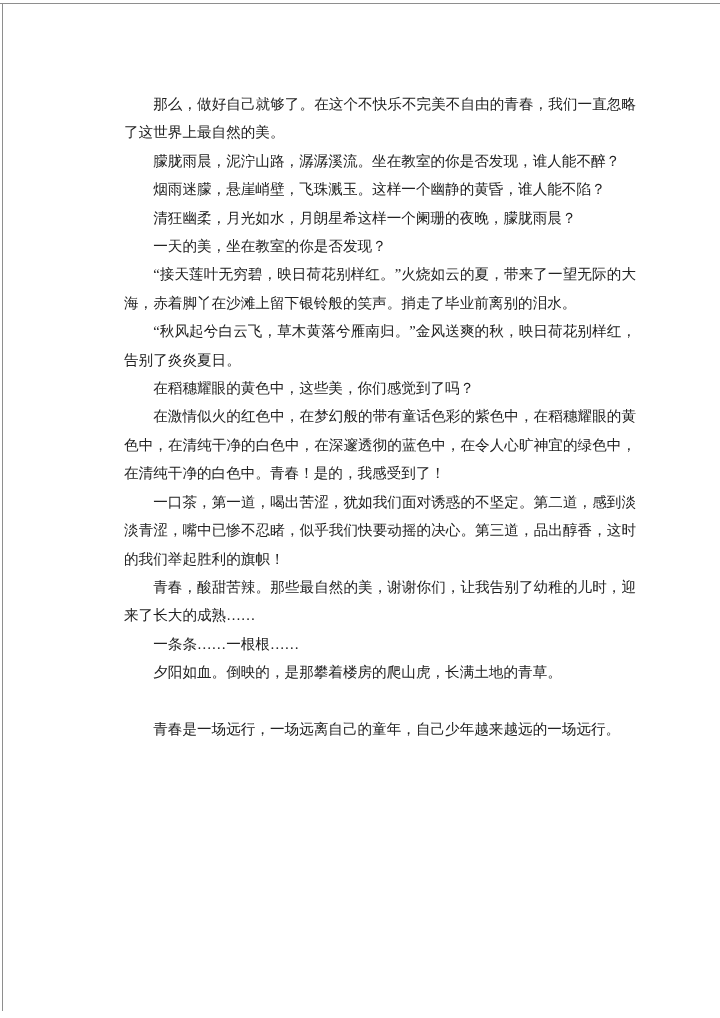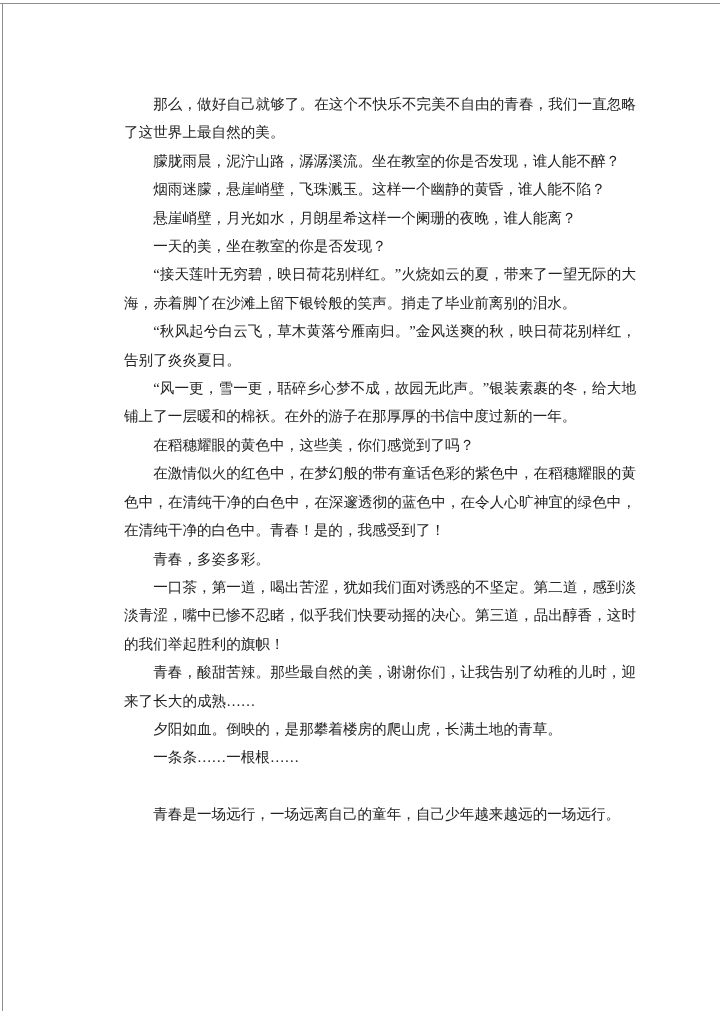--- a/index.html
+++ b/index.html
@@ -46,28 +46,26 @@
 </head>
 <body>
 
 <div class="page" style="background: rgb(255, 255, 255);">
   <div class="border-top" style="background: rgb(142, 142, 142);"></div>
   <div class="border-left" style="background: rgb(142, 142, 142);"></div>
   <div class="doc" style="color: rgb(34, 34, 34);">
       <p>那么，做好自己就够了。在这个不快乐不完美不自由的青春，我们一直忽略了这世界上最自然的美。</p>
       <p>朦胧雨晨，泥泞山路，潺潺溪流。坐在教室的你是否发现，谁人能不醉？</p>
       <p>烟雨迷朦，悬崖峭壁，飞珠溅玉。这样一个幽静的黄昏，谁人能不陷？</p>
-      <p>悬崖峭壁，月光如水，月朗星希这样一个阑珊的夜晚，谁人能离？</p>
+      <p>清狂幽柔，月光如水，月朗星希这样一个阑珊的夜晚，朦胧雨晨？</p>
       <p>一天的美，坐在教室的你是否发现？</p>
       <p>“接天莲叶无穷碧，映日荷花别样红。”火烧如云的夏，带来了一望无际的大海，赤着脚丫在沙滩上留下银铃般的笑声。捎走了毕业前离别的泪水。</p>
       <p>“秋风起兮白云飞，草木黄落兮雁南归。”金风送爽的秋，映日荷花别样红，告别了炎炎夏日。</p>
-      <p>“风一更，雪一更，聒碎乡心梦不成，故园无此声。”银装素裹的冬，给大地铺上了一层暖和的棉袄。在外的游子在那厚厚的书信中度过新的一年。</p>
       <p>在稻穗耀眼的黄色中，这些美，你们感觉到了吗？</p>
       <p>在激情似火的红色中，在梦幻般的带有童话色彩的紫色中，在稻穗耀眼的黄色中，在清纯干净的白色中，在深邃透彻的蓝色中，在令人心旷神宜的绿色中，在清纯干净的白色中。青春！是的，我感受到了！</p>
-      <p>青春，多姿多彩。</p>
       <p>一口茶，第一道，喝出苦涩，犹如我们面对诱惑的不坚定。第二道，感到淡淡青涩，嘴中已惨不忍睹，似乎我们快要动摇的决心。第三道，品出醇香，这时的我们举起胜利的旗帜！</p>
       <p>青春，酸甜苦辣。那些最自然的美，谢谢你们，让我告别了幼稚的儿时，迎来了长大的成熟……</p>
+      <p>一条条……一根根……</p>
       <p>夕阳如血。倒映的，是那攀着楼房的爬山虎，长满土地的青草。</p>
-      <p>一条条……一根根……</p>
       <p class="blank">&nbsp;</p>
       <p>青春是一场远行，一场远离自己的童年，自己少年越来越远的一场远行。</p>
     </div>
 </div>
 
 </body></html>

